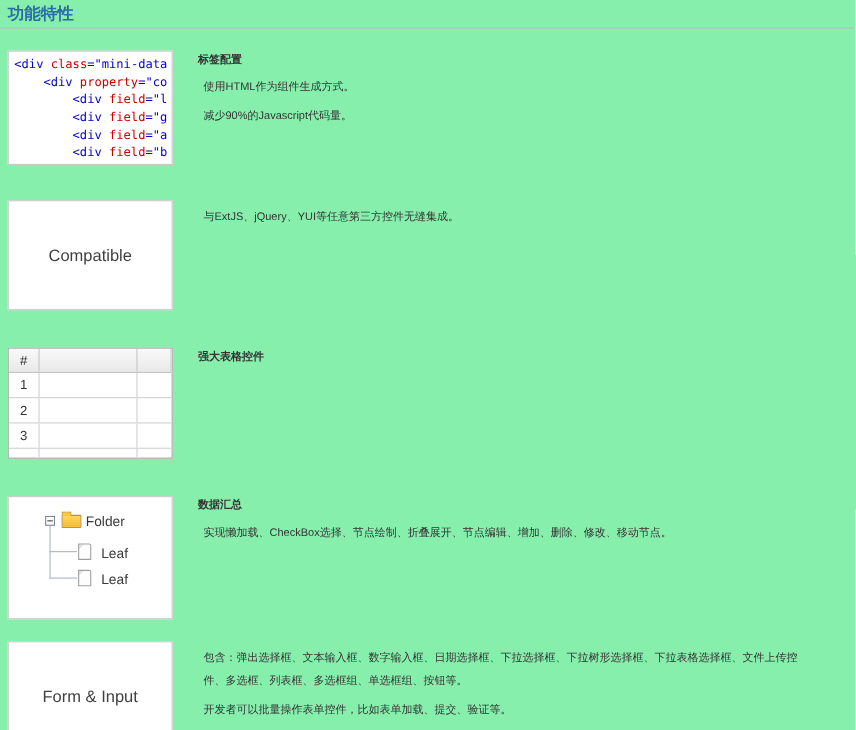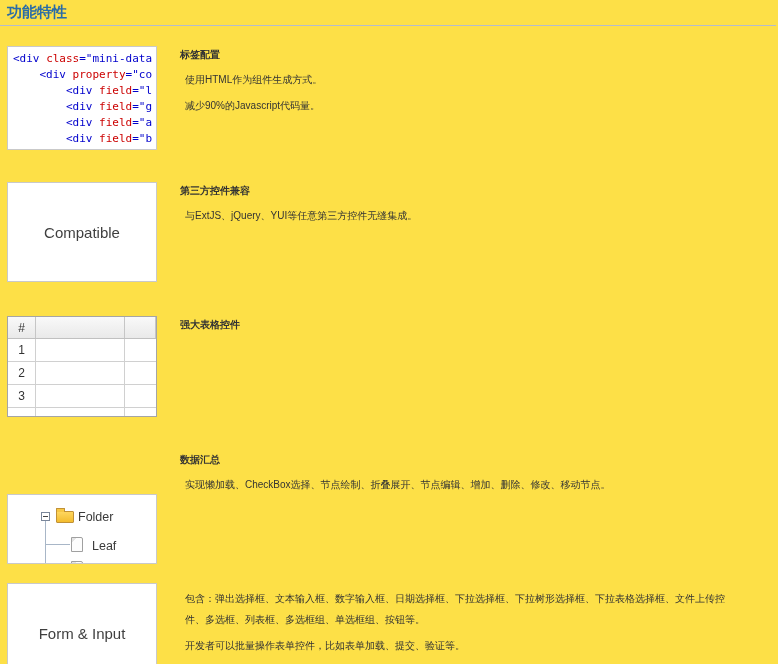--- a/index.html
+++ b/index.html
@@ -2,21 +2,21 @@
 <html><head>
 <meta charset="utf-8">
 <style>
   * { box-sizing: border-box; }
   html, body { margin: 0; padding: 0; background: #fff; }
   .page {
     position: relative;
     width: 778px;
     height: 664px;
     overflow: hidden;
-    background: #fde047;
+    background: #86efac;
     font-family: "Liberation Sans", "DejaVu Sans", sans-serif;
     color: #333;
   }
   
   .page-title {
     position: absolute;
     left: 7px; top: 3px;
     margin: 0;
     font-size: 15px;
     font-weight: bold;
@@ -102,21 +102,21 @@
     font-size: 12px;
     color: #333;
     text-align: center;
     line-height: 22px;
   }
   .t-head .t-cell { border-right: 1px solid #c6c6c6; }
   .tc-1 { width: 28px; }
   .tc-2 { width: 89px; }
   .tc-3 { width: 31px; border-right: none; }
   
-  .tree-box { height: 70px; margin-top: 43px; }
+  .tree-box { height: 112px; }
   .tree-line { position: absolute; background: #a8b6c7; }
   .tree-vline { left: 37px; top: 26px; width: 1px; height: 48px; }
   .tree-hline-1 { left: 37px; top: 49px; width: 25px; height: 1px; }
   .tree-hline-2 { left: 37px; top: 73px; width: 25px; height: 1px; }
   .expand-icon {
     position: absolute;
     left: 33px; top: 17px;
     width: 9px; height: 9px;
     background: #fff;
     border: 1px solid #7a869a;
@@ -187,21 +187,20 @@
       <p>使用HTML作为组件生成方式。</p>
       <p>减少90%的Javascript代码量。</p>
     </div>
   </div>
 
   <div class="section sec-2">
     <div class="thumb-box label-box box-compatible">
       <span>Compatible</span>
     </div>
     <div class="content">
-      <h2 class="sec-title">第三方控件兼容</h2>
       <p>与ExtJS、jQuery、YUI等任意第三方控件无缝集成。</p>
     </div>
   </div>
 
   <div class="section sec-3">
     <div class="mini-table">
       <div class="t-row t-head">
         <div class="t-cell tc-1">#</div>
         <div class="t-cell tc-2"></div>
         <div class="t-cell tc-3"></div>

